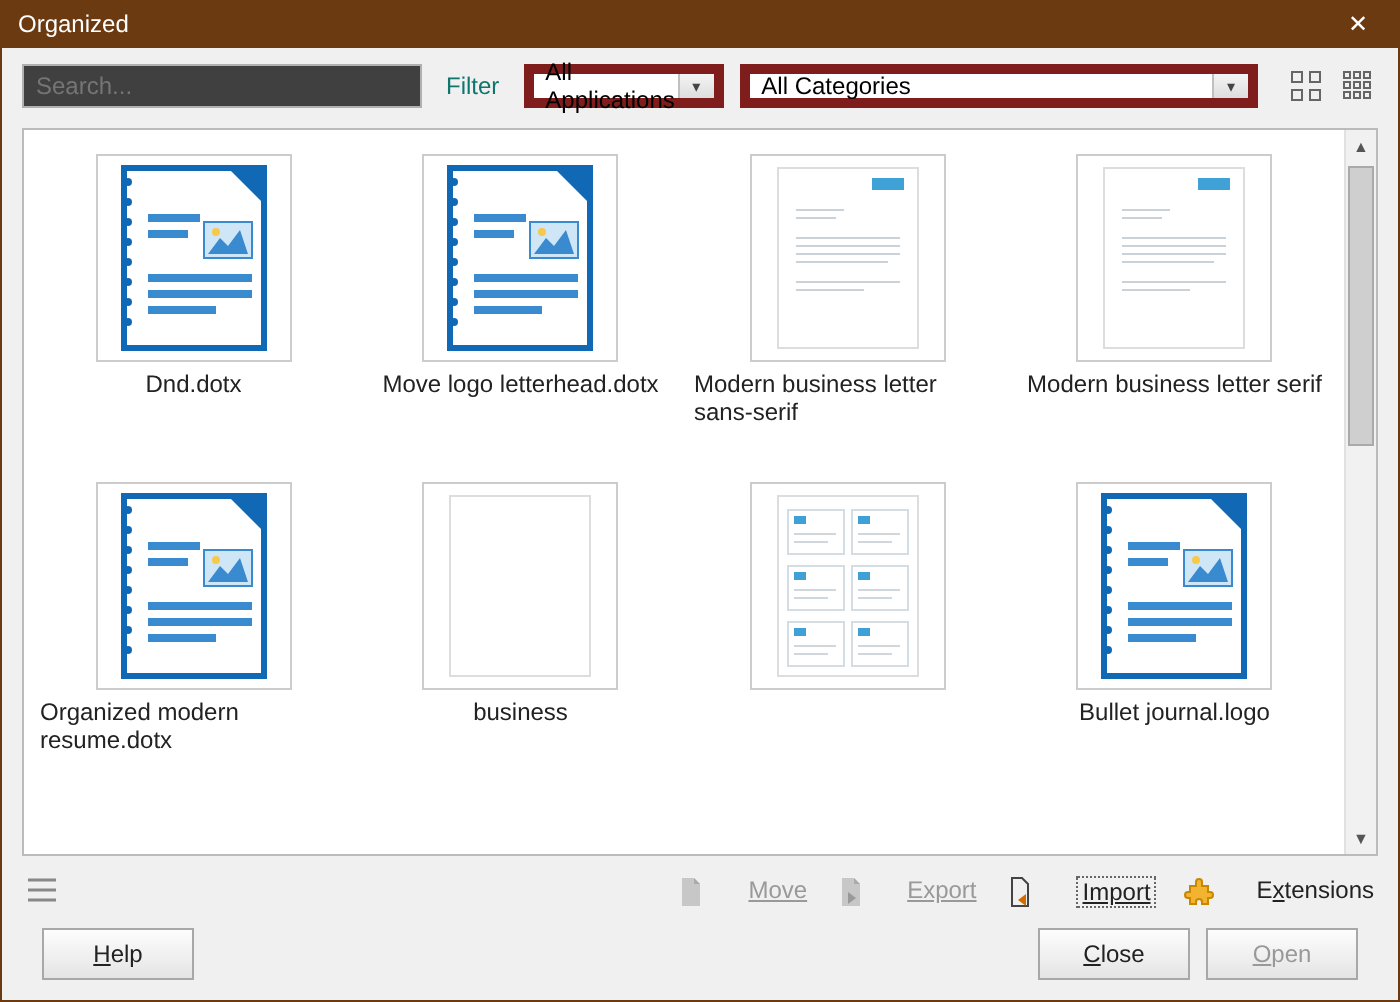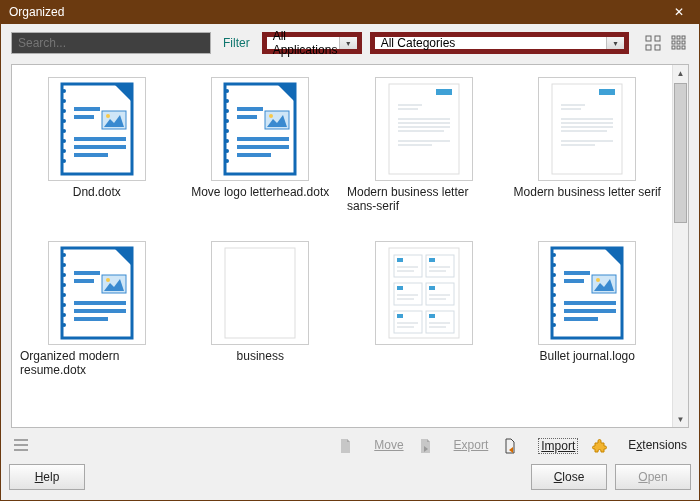--- a/index.html
+++ b/index.html
@@ -24,21 +24,21 @@
   .vscroll{width:16px;background:#f1f1f1;position:relative;border-left:1px solid #e1e1e1}
   .vscroll-thumb{position:absolute;left:1px;right:1px;top:18px;height:140px;background:#cfcfcf;border:1px solid #aaa}
   .vscroll-btn{position:absolute;left:0;right:0;height:16px;display:flex;align-items:center;justify-content:center;font-size:8px;color:#555;background:#f1f1f1}
   .vsb-top{top:0}.vsb-bot{bottom:0}
   .action-row{padding:10px 12px 4px;display:flex;align-items:center;gap:14px}
   .spacer{flex:1}
   .list-ic{color:#888;font-size:14px}
   .actbtn{display:flex;align-items:flex-start;gap:20px;color:#999;font-size:12px}
   .actbtn.on{color:#222}
   .actbtn .u{text-decoration:underline}
-  .btn-row{padding:6px 8px 10px;display:flex;align-items:center;gap:8px}
+  .btn-row{padding:6px 20px 10px;display:flex;align-items:center;gap:8px}
   .pushbtn{min-width:76px;height:26px;border:1px solid #a8a8a8;background:linear-gradient(#fdfdfd,#e4e4e4);display:flex;align-items:center;justify-content:center;gap:3px;color:#222}
   .pushbtn.disabled{color:#999}
   .u{text-decoration:underline}
   
   .ic{width:16px;height:16px}
 </style>
 </head>
 <body>
 
 <div class="titlebar">

